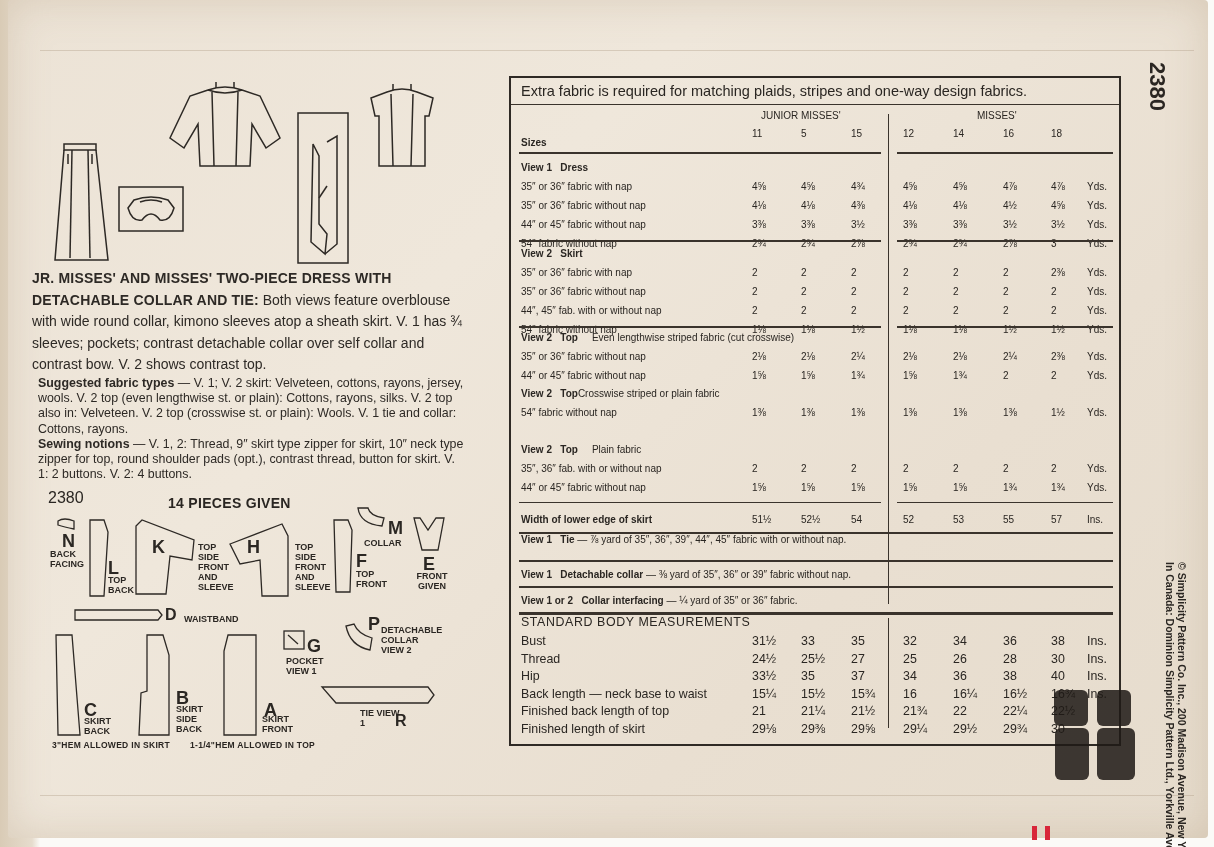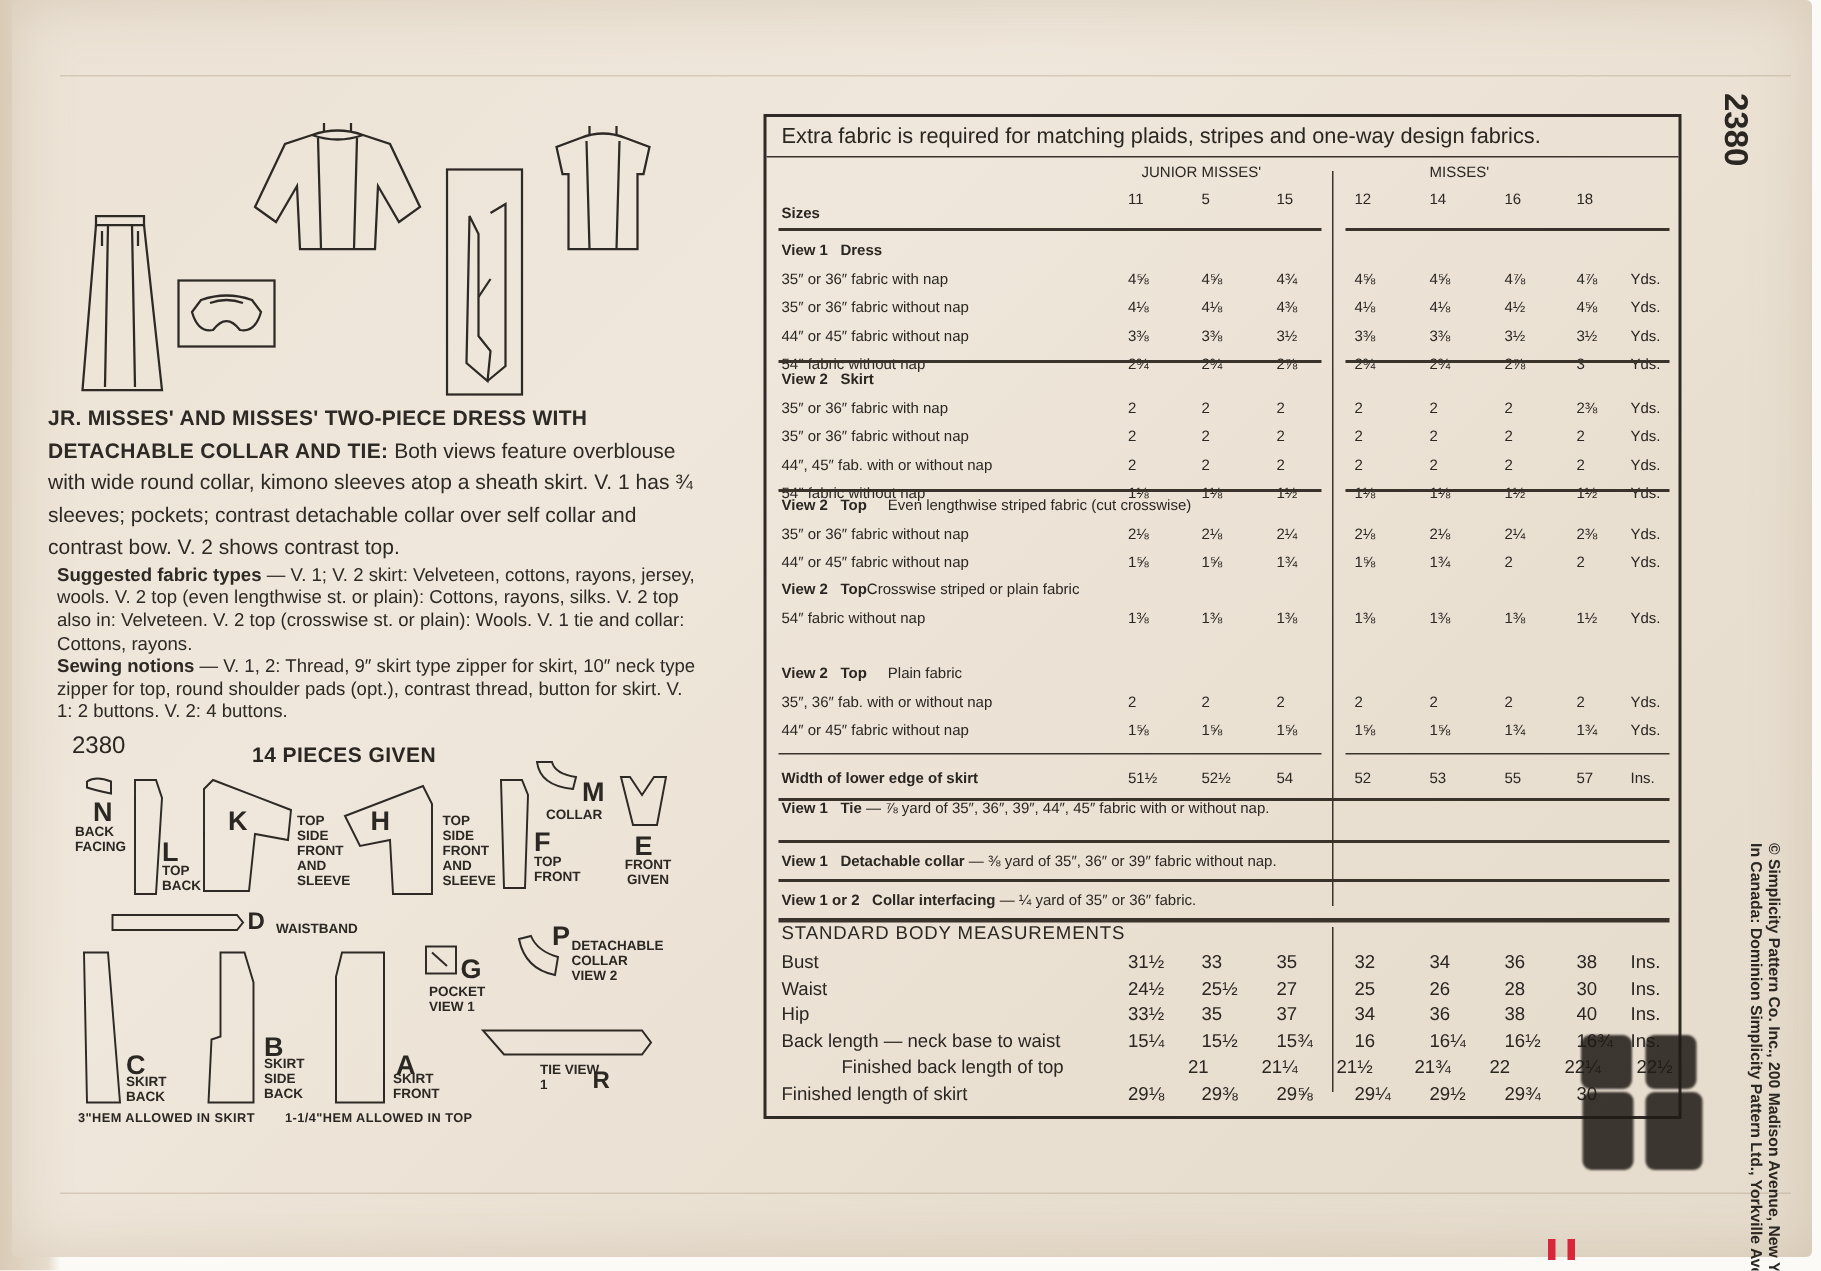--- a/index.html
+++ b/index.html
@@ -256,21 +256,21 @@
 <div class="yardage">
   <div class="row" style="top:4px;font-size:14.5px">
       <span class="lbl">Extra fabric is required for matching plaids, stripes and one-way design fabrics.</span>
     </div>
   <div class="hline" style="left:0;right:0;top:26px;height:1px"></div>
   <div class="divider-v"></div>
   <div class="divider-v2"></div>
 
   <div class="row" style="top:28px">
     <span class="lbl" style="left:240px">JUNIOR MISSES'</span>
-    <span class="lbl" style="left:432px">MISSES'</span>
+    <span class="lbl" style="left:456px">MISSES'</span>
   </div>
   <div class="row" style="top:46px">
     <span class="lbl sec-title" style="top:9px">Sizes</span>
     <span class="v c0">11</span>
     <span class="v c1">5</span>
     <span class="v c2">15</span>
     <span class="v c3">12</span>
     <span class="v c4">14</span>
     <span class="v c5">16</span>
     <span class="v c6">18</span>
@@ -478,21 +478,21 @@
         <span class="v c0">31½</span>
         <span class="v c1">33</span>
         <span class="v c2">35</span>
         <span class="v c3">32</span>
         <span class="v c4">34</span>
         <span class="v c5">36</span>
         <span class="v c6">38</span>
         <span class="unit">Ins.</span>
       </div>
       <div class="row" style="top: 572.5px;">
-        <span class="lbl">Waist</span>
+        <span class="lbl">Thread</span>
         <span class="v c0">24½</span>
         <span class="v c1">25½</span>
         <span class="v c2">27</span>
         <span class="v c3">25</span>
         <span class="v c4">26</span>
         <span class="v c5">28</span>
         <span class="v c6">30</span>
         <span class="unit">Ins.</span>
       </div>
       <div class="row" style="top: 590px;">
@@ -510,21 +510,21 @@
         <span class="lbl">Back length — neck base to waist</span>
         <span class="v c0">15¼</span>
         <span class="v c1">15½</span>
         <span class="v c2">15¾</span>
         <span class="v c3">16</span>
         <span class="v c4">16¼</span>
         <span class="v c5">16½</span>
         <span class="v c6">16¾</span>
         <span class="unit">Ins.</span>
       </div>
-      <div class="row" style="top: 625px; margin-left: 40px;">
+      <div class="row" style="top: 625px;">
         <span class="lbl">Finished back length of top</span>
         <span class="v c0">21</span>
         <span class="v c1">21¼</span>
         <span class="v c2">21½</span>
         <span class="v c3">21¾</span>
         <span class="v c4">22</span>
         <span class="v c5">22¼</span>
         <span class="v c6">22½</span>
       </div>
       <div class="row" style="top: 642.5px;">

